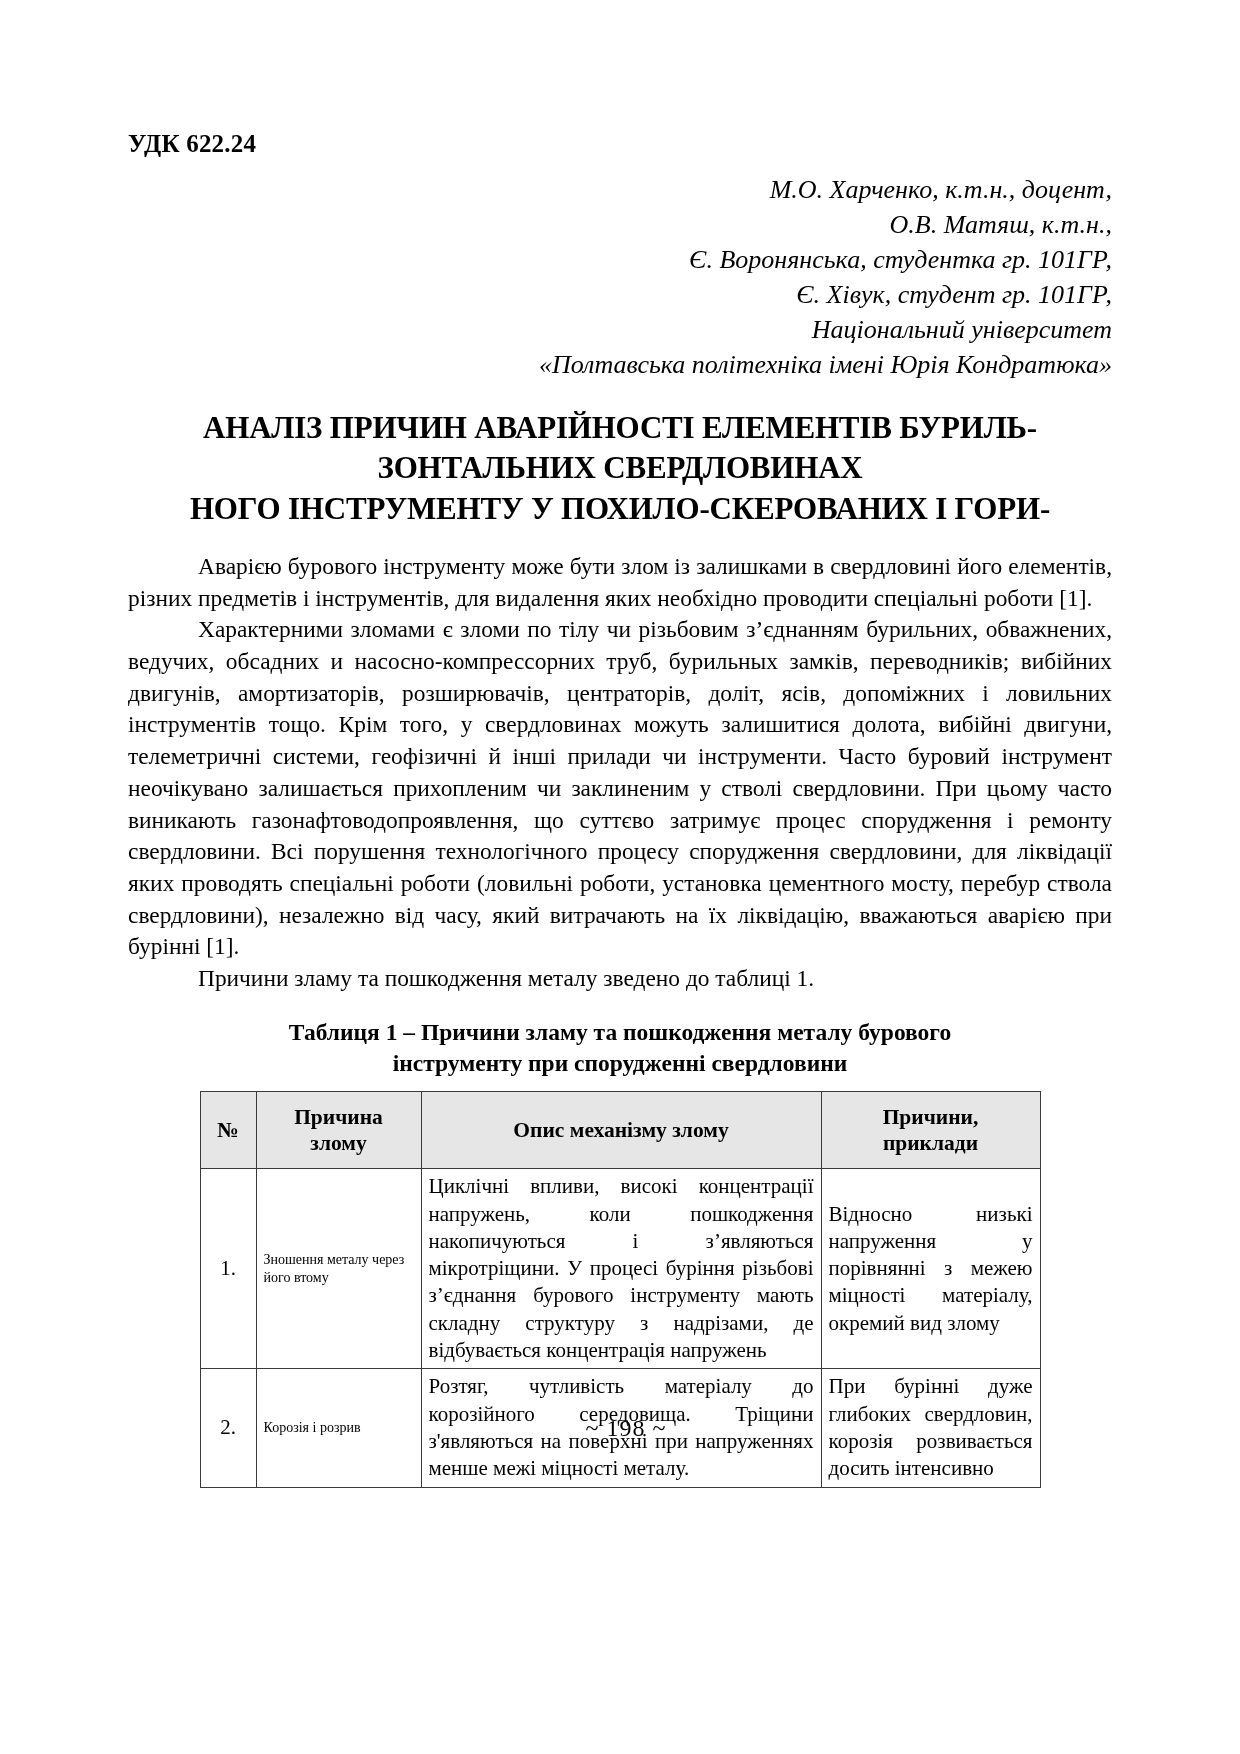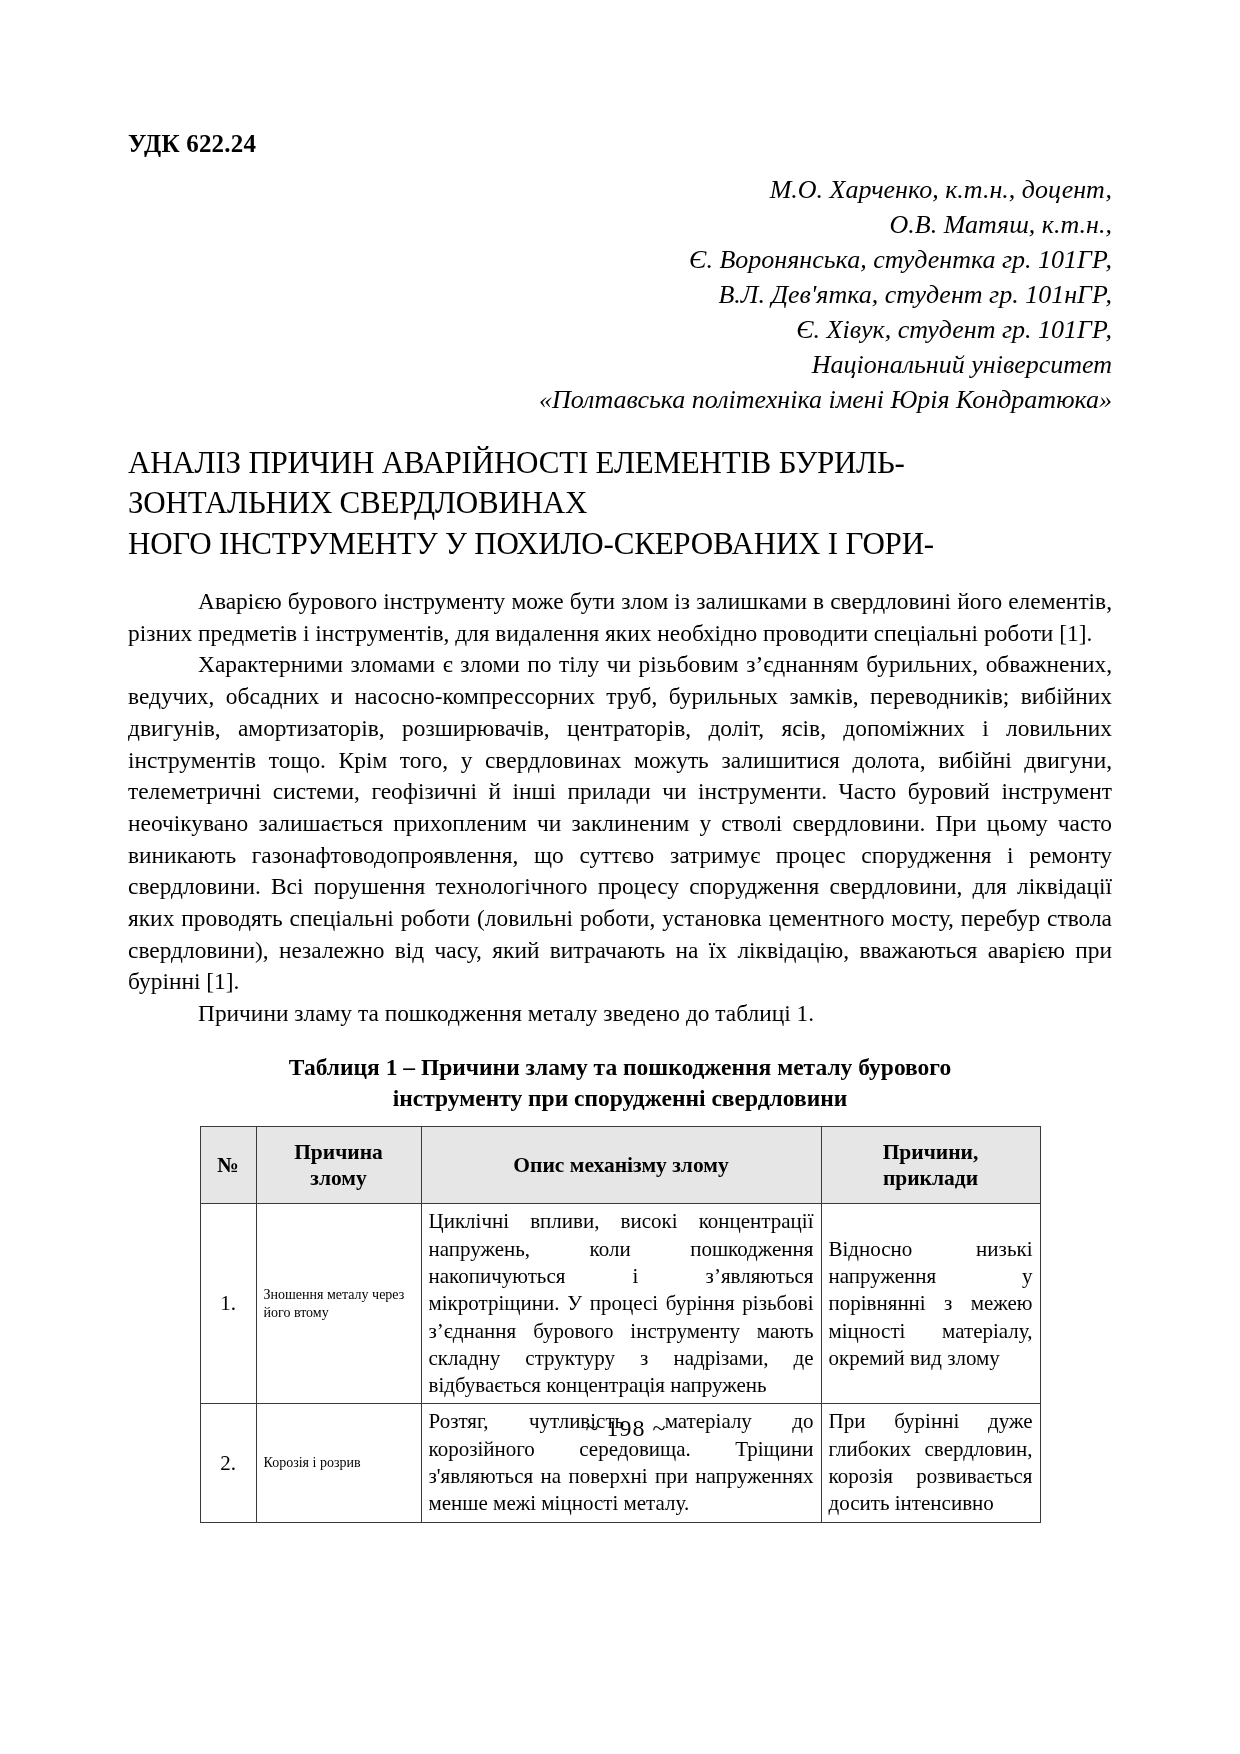--- a/index.html
+++ b/index.html
@@ -41,21 +41,22 @@
     line-height: 1.35;
     margin: 0 0 2px 0;
   }
   .authors .aline {
     display: block;
     white-space: nowrap;
   }
 
   
   .title {
-    font-weight: normal;
+    text-align: center;
+    font-weight: bold;
     font-size: 31px;
     line-height: 1.30;
     margin: 26px 0 22px 0;
     letter-spacing: -0.2px;
     font-stretch: condensed;
   }
   .title .tline { display: block; white-space: nowrap; }
 
   
   p.body {
@@ -150,21 +151,20 @@
 <body>
 
 <div class="page">
 
   <div class="udk">УДК 622.24</div>
 
   <div class="authors">
     <span class="aline">М.О. Харченко, к.т.н., доцент,</span>
     <span class="aline">О.В. Матяш, к.т.н.,</span>
     <span class="aline">Є. Воронянська, студентка гр. 101ГР,</span>
-    <span class="aline">В.Л. Дев'ятка, студент гр. 101нГР,</span>
     <span class="aline">Є. Хівук, студент гр. 101ГР,</span>
     <span class="aline">Національний університет</span>
     <span class="aline">«Полтавська політехніка імені Юрія Кондратюка»</span>
   </div>
 
   <h1 class="title">
     <span class="tline">АНАЛІЗ ПРИЧИН АВАРІЙНОСТІ ЕЛЕМЕНТІВ БУРИЛЬ-</span>
     <span class="tline">ЗОНТАЛЬНИХ СВЕРДЛОВИНАХ</span>
     <span class="tline">НОГО ІНСТРУМЕНТУ У ПОХИЛО-СКЕРОВАНИХ І ГОРИ-</span>
   </h1>

